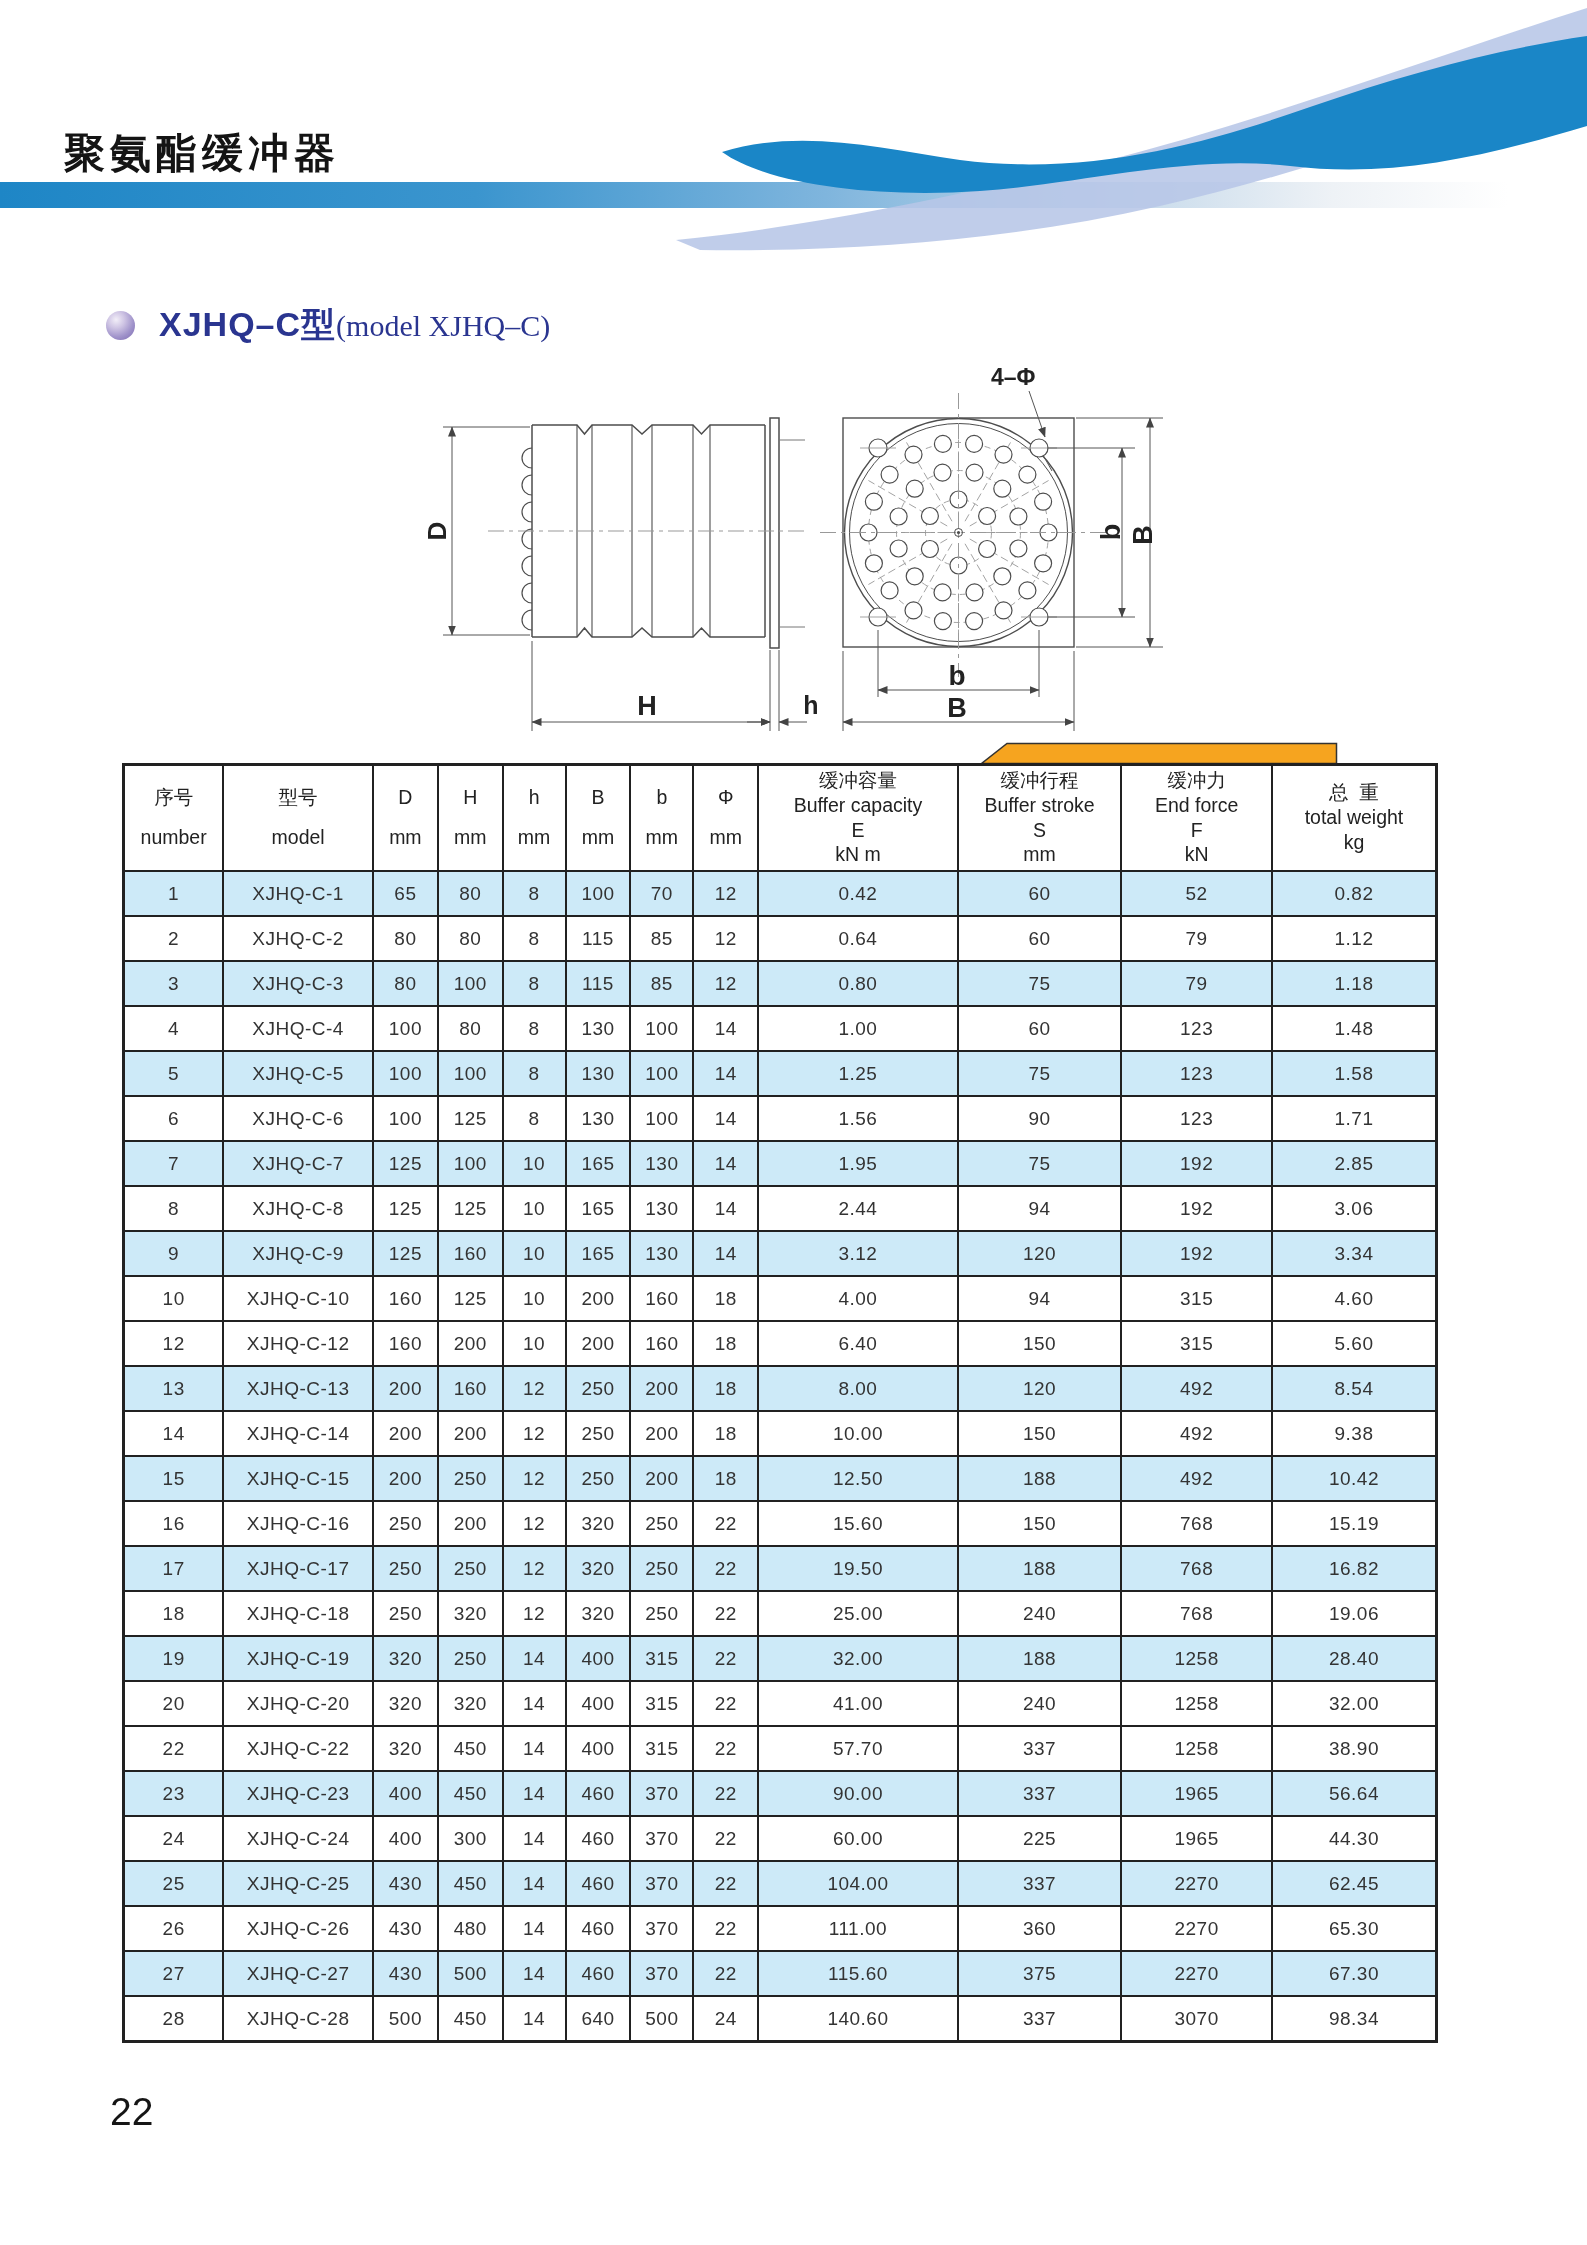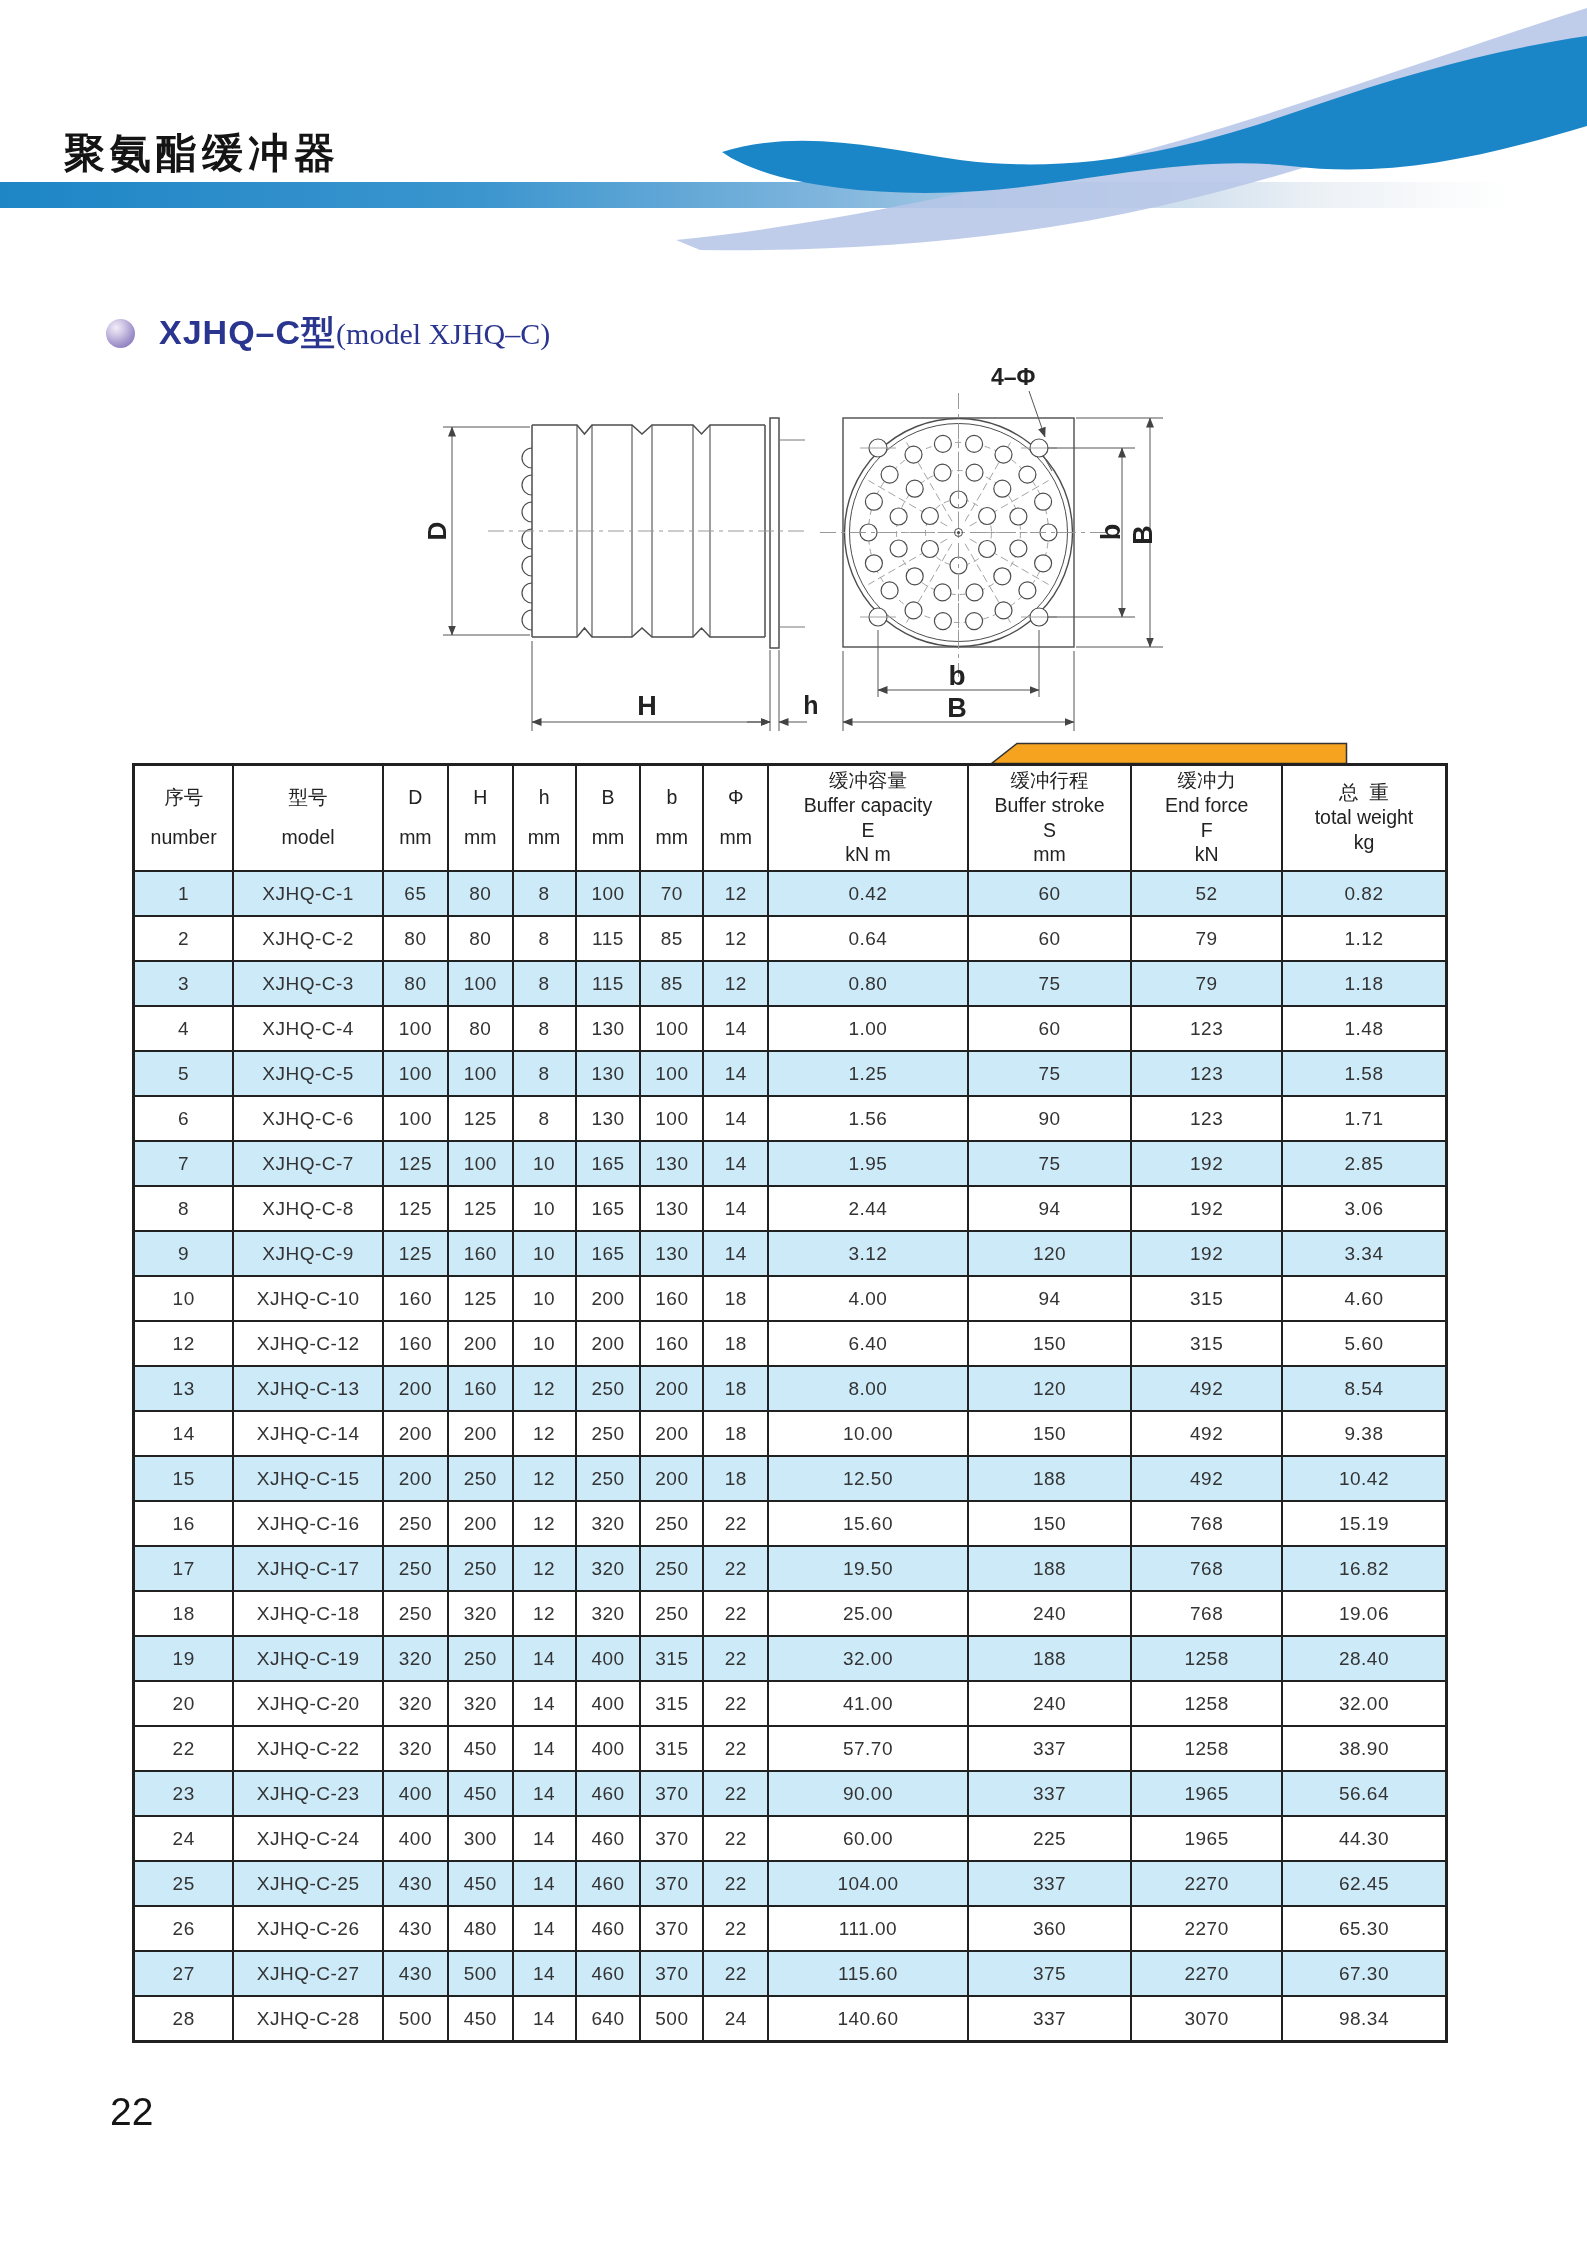--- a/index.html
+++ b/index.html
@@ -12,34 +12,34 @@
   .brand-title{
     position:absolute;left:64px;top:126px;font-size:41px;font-weight:bold;
     letter-spacing:5px;color:#141414;font-family:"DejaVu Sans","Liberation Sans",sans-serif;
   }
   .accent-bar{
     position:absolute;left:0;top:182px;width:1587px;height:26px;
     background:linear-gradient(90deg,var(--accent_blue) 0%,#3b95ce 30%,#7fb5dd 52%,#c3d8ea 70%,#eef2f6 84%,#ffffff 95%);
   }
   .swoosh{position:absolute;left:650px;top:0;}
   
-  .section-head{position:absolute;left:106px;top:310px;display:flex;align-items:center;}
+  .section-head{position:absolute;left:106px;top:302px;display:flex;align-items:center;}
   .bullet{
     width:29px;height:29px;border-radius:50%;flex:0 0 auto;
     background:radial-gradient(circle at 35% 30%,#f2eef8 0%,#cfc5e4 30%,#a194cb 62%,#8878ba 85%,#7d6cb0 100%);
   }
   .section-title{margin-left:24px;white-space:nowrap;}
   .section-title .cn{font-size:34px;font-weight:bold;color:var(--navy);letter-spacing:1px;}
   .section-title .en{font-size:30px;font-weight:normal;color:var(--navy);
      font-family:"Liberation Serif","DejaVu Serif",serif;}
   
   .drawing{position:absolute;left:395px;top:345px;}
   .drawing text{font-family:"Liberation Sans","DejaVu Sans",sans-serif;font-weight:bold;fill:#222;}
   
-  .table-wrap{position:absolute;left:132px;top:742px;width:1216px;}
+  .table-wrap{position:absolute;left:122px;top:742px;width:1216px;}
   .orange-tab{position:absolute;top:0;right:0;}
   table.spec{
     border-collapse:collapse;table-layout:fixed;width:1316px;margin-top:21px;
     position:relative;background:#fff;
   }
   table.spec th,table.spec td{
     border:2px solid #212121;text-align:center;vertical-align:middle;
     padding:0;color:#333;
   }
   table.spec{border:3px solid #212121;}

